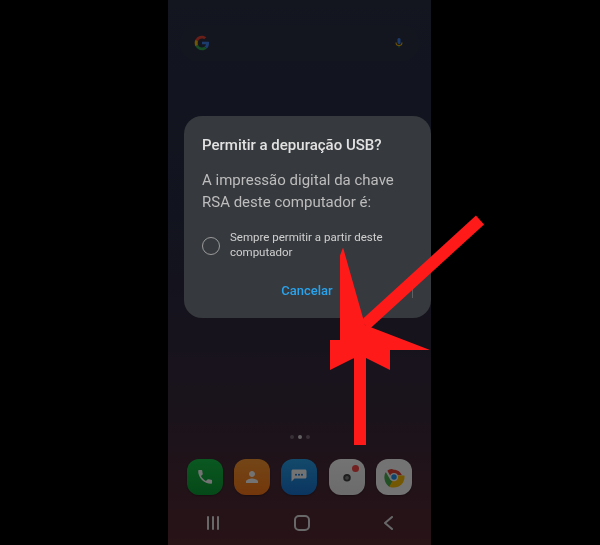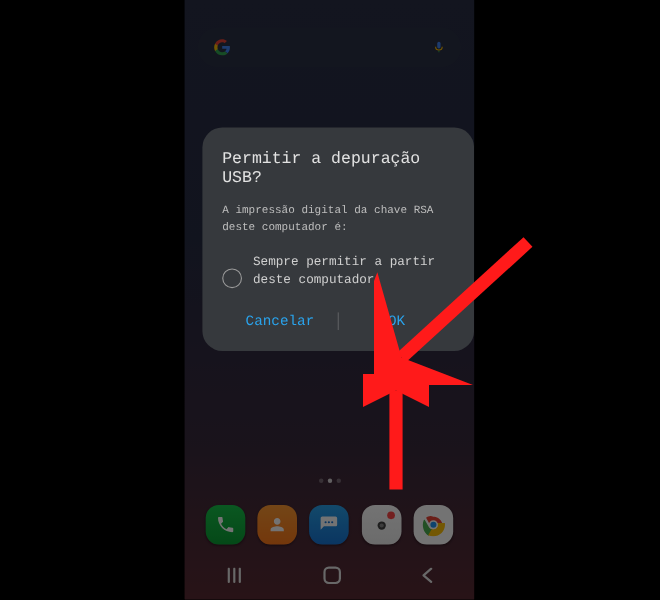--- a/index.html
+++ b/index.html
@@ -55,39 +55,38 @@
   .dialog {
     position: absolute;
     left: 16px;
     right: 0;
     top: 116px;
     background: #36393d;
     border-radius: 18px;
     padding: 20px 18px 14px 18px;
     color: #d8d8d8;
     box-sizing: border-box;
-    font-family: Liberation Mono, monospace;
   }
   .dialog-title {
     color: #e2e2e2;
     font-size: 15px;
     font-weight: 500;
     margin-bottom: 16px;
   }
   .dialog-body {
-    font-size: 10px;
+    font-size: 15px;
     line-height: 1.45;
     color: #bdbdbd;
     margin-bottom: 16px;
   }
   .dialog-body div { margin: 0; }
 
   .checkbox-row {
     display: flex;
-    align-items: flex-end;
+    align-items: center;
     gap: 10px;
     margin-bottom: 16px;
   }
   .checkbox-circle {
     width: 16px;
     height: 16px;
     border-radius: 50%;
     border: 1.5px solid #9a9a9a;
     flex: 0 0 auto;
     margin-top: 1px;
@@ -270,21 +269,20 @@
     <div class="dialog-body">
       <div>A impressão digital da chave RSA deste computador é:</div>
     </div>
     <div class="checkbox-row">
       <div class="checkbox-circle"></div>
       <div class="checkbox-label">Sempre permitir a partir deste computador</div>
     </div>
     <div class="dialog-actions">
       <div class="dialog-btn">Cancelar</div>
       <div class="action-divider"></div>
-      <div class="dialog-btn">OK</div>
     </div>
   </div>
 
 </div>
 
 <svg class="arrow" style="left:340px; top:210px;" width="160" height="140" viewBox="0 0 160 140">
   <defs>
     <marker id="ah1" markerWidth="12" markerHeight="12" refX="3" refY="6" orient="auto">
       <path d="M0,0 L12,6 L0,12 L3,6 z" fill="#ff1a1a"></path>
     </marker>

